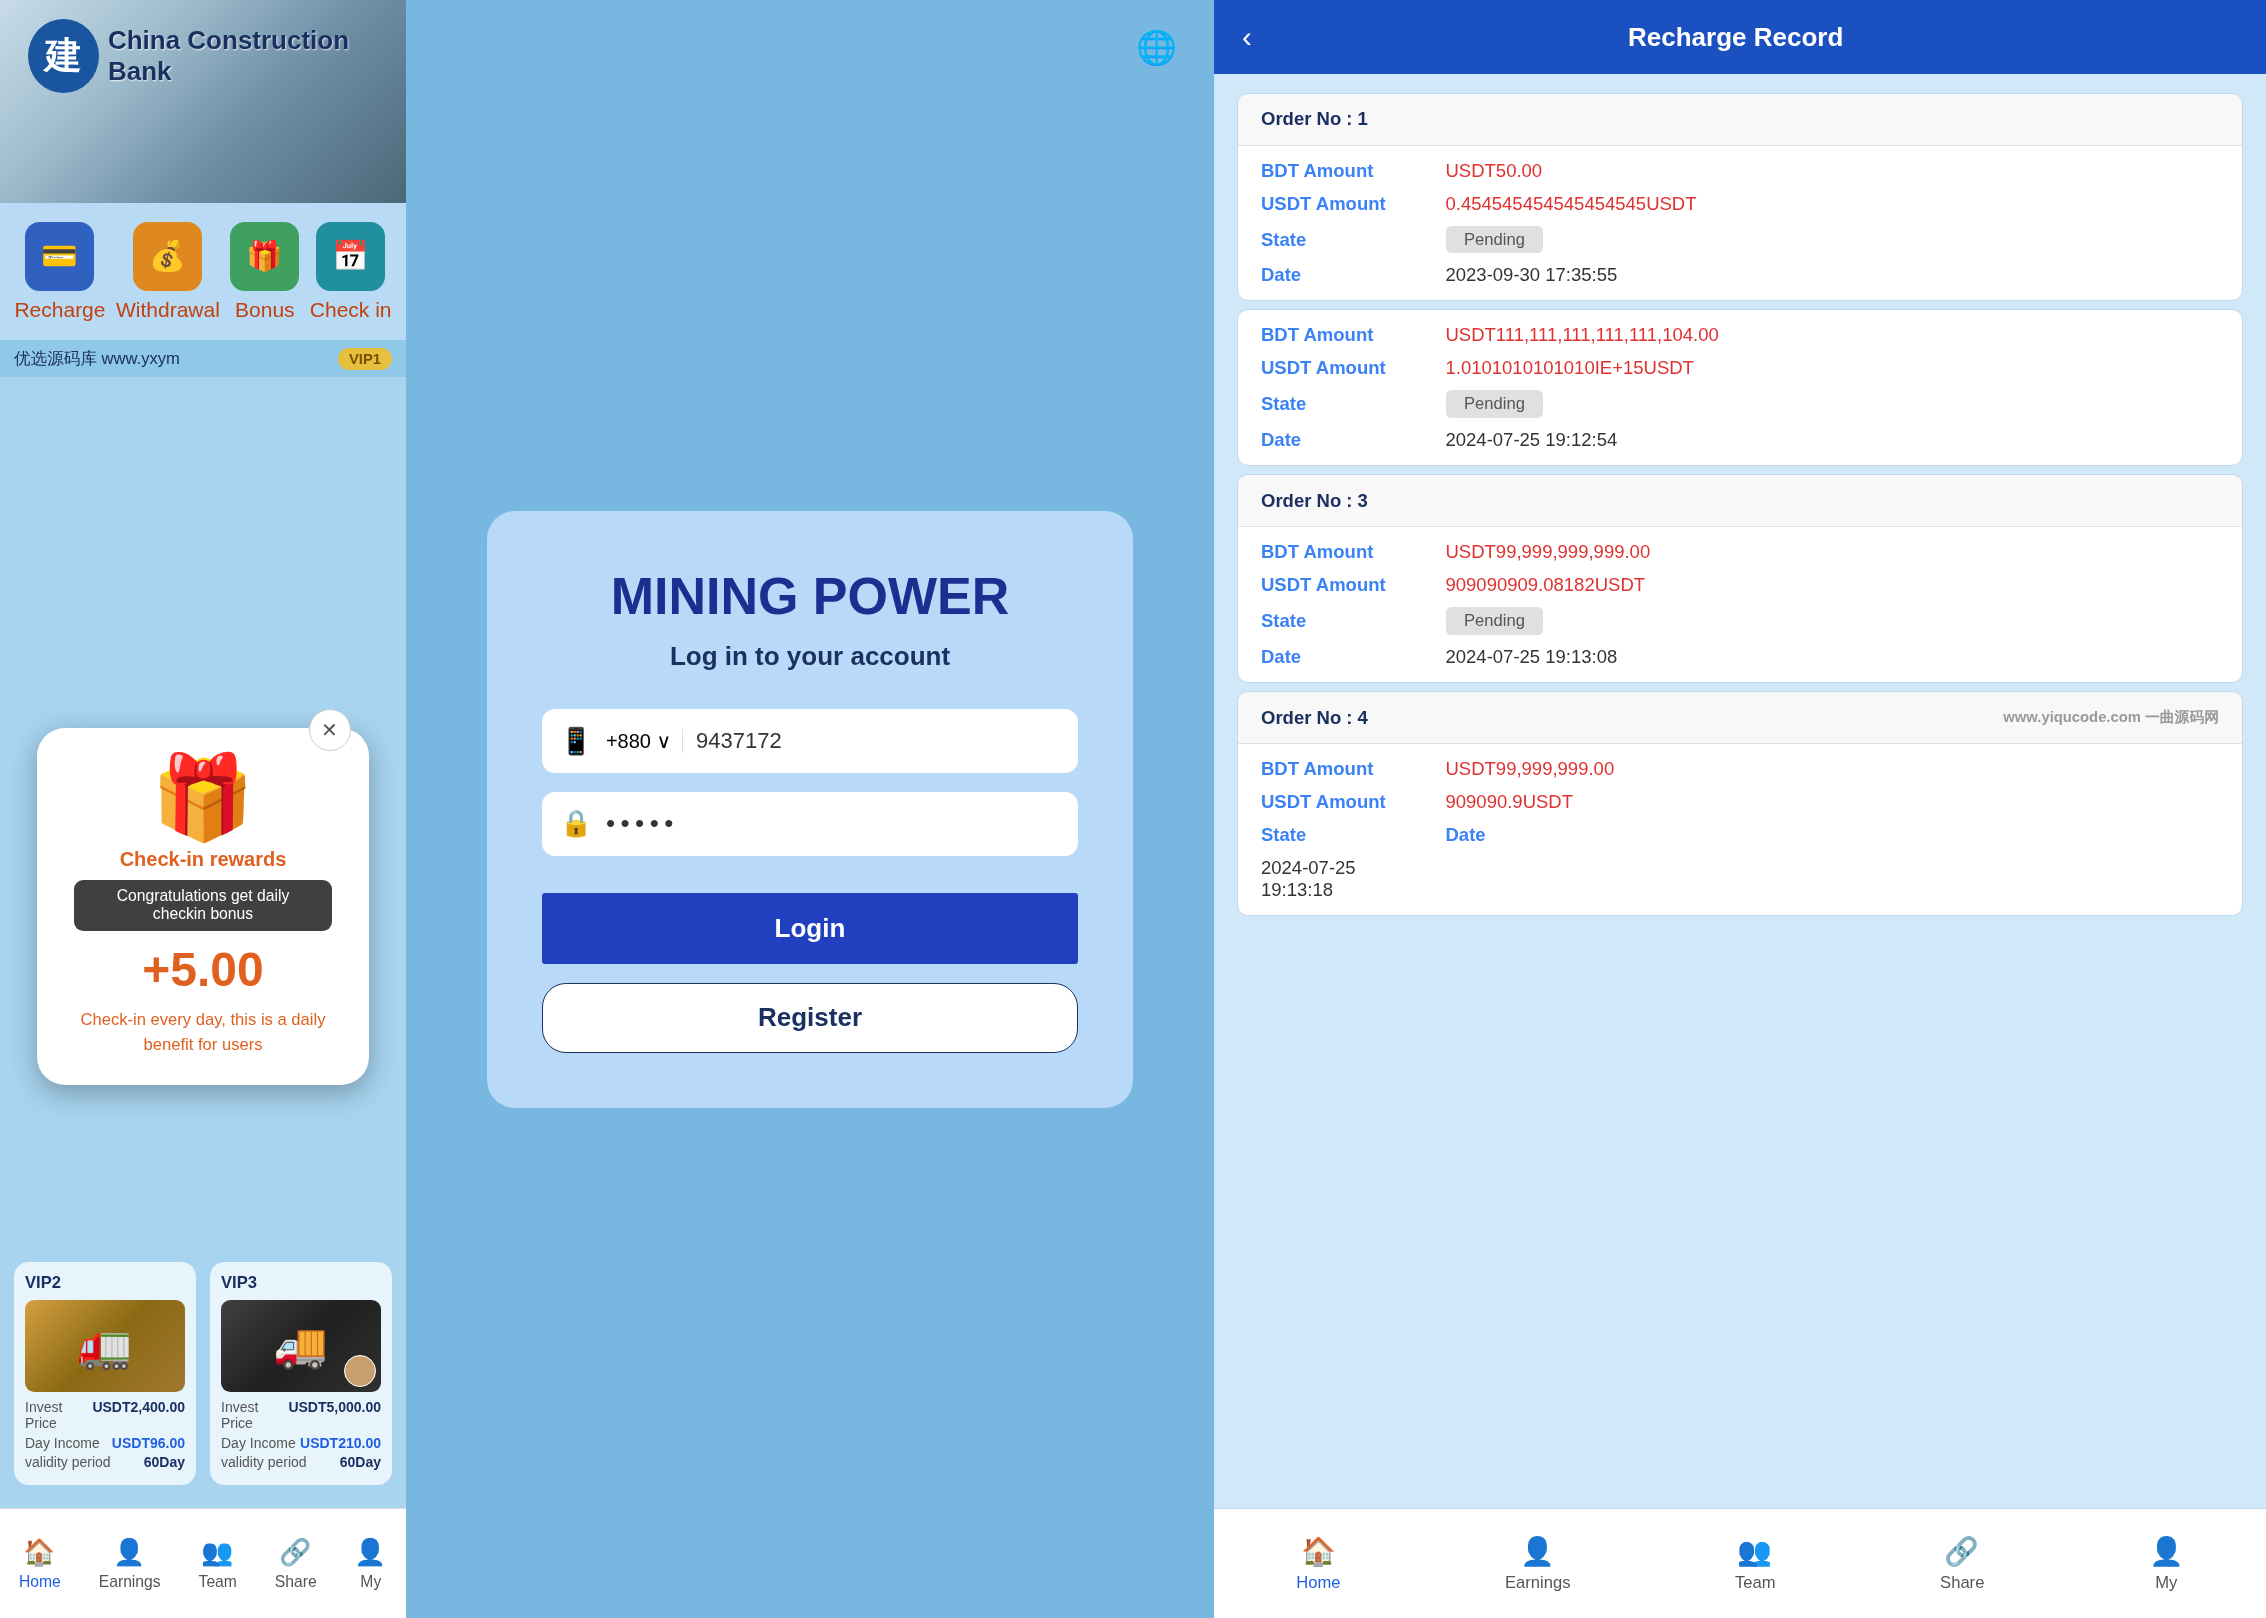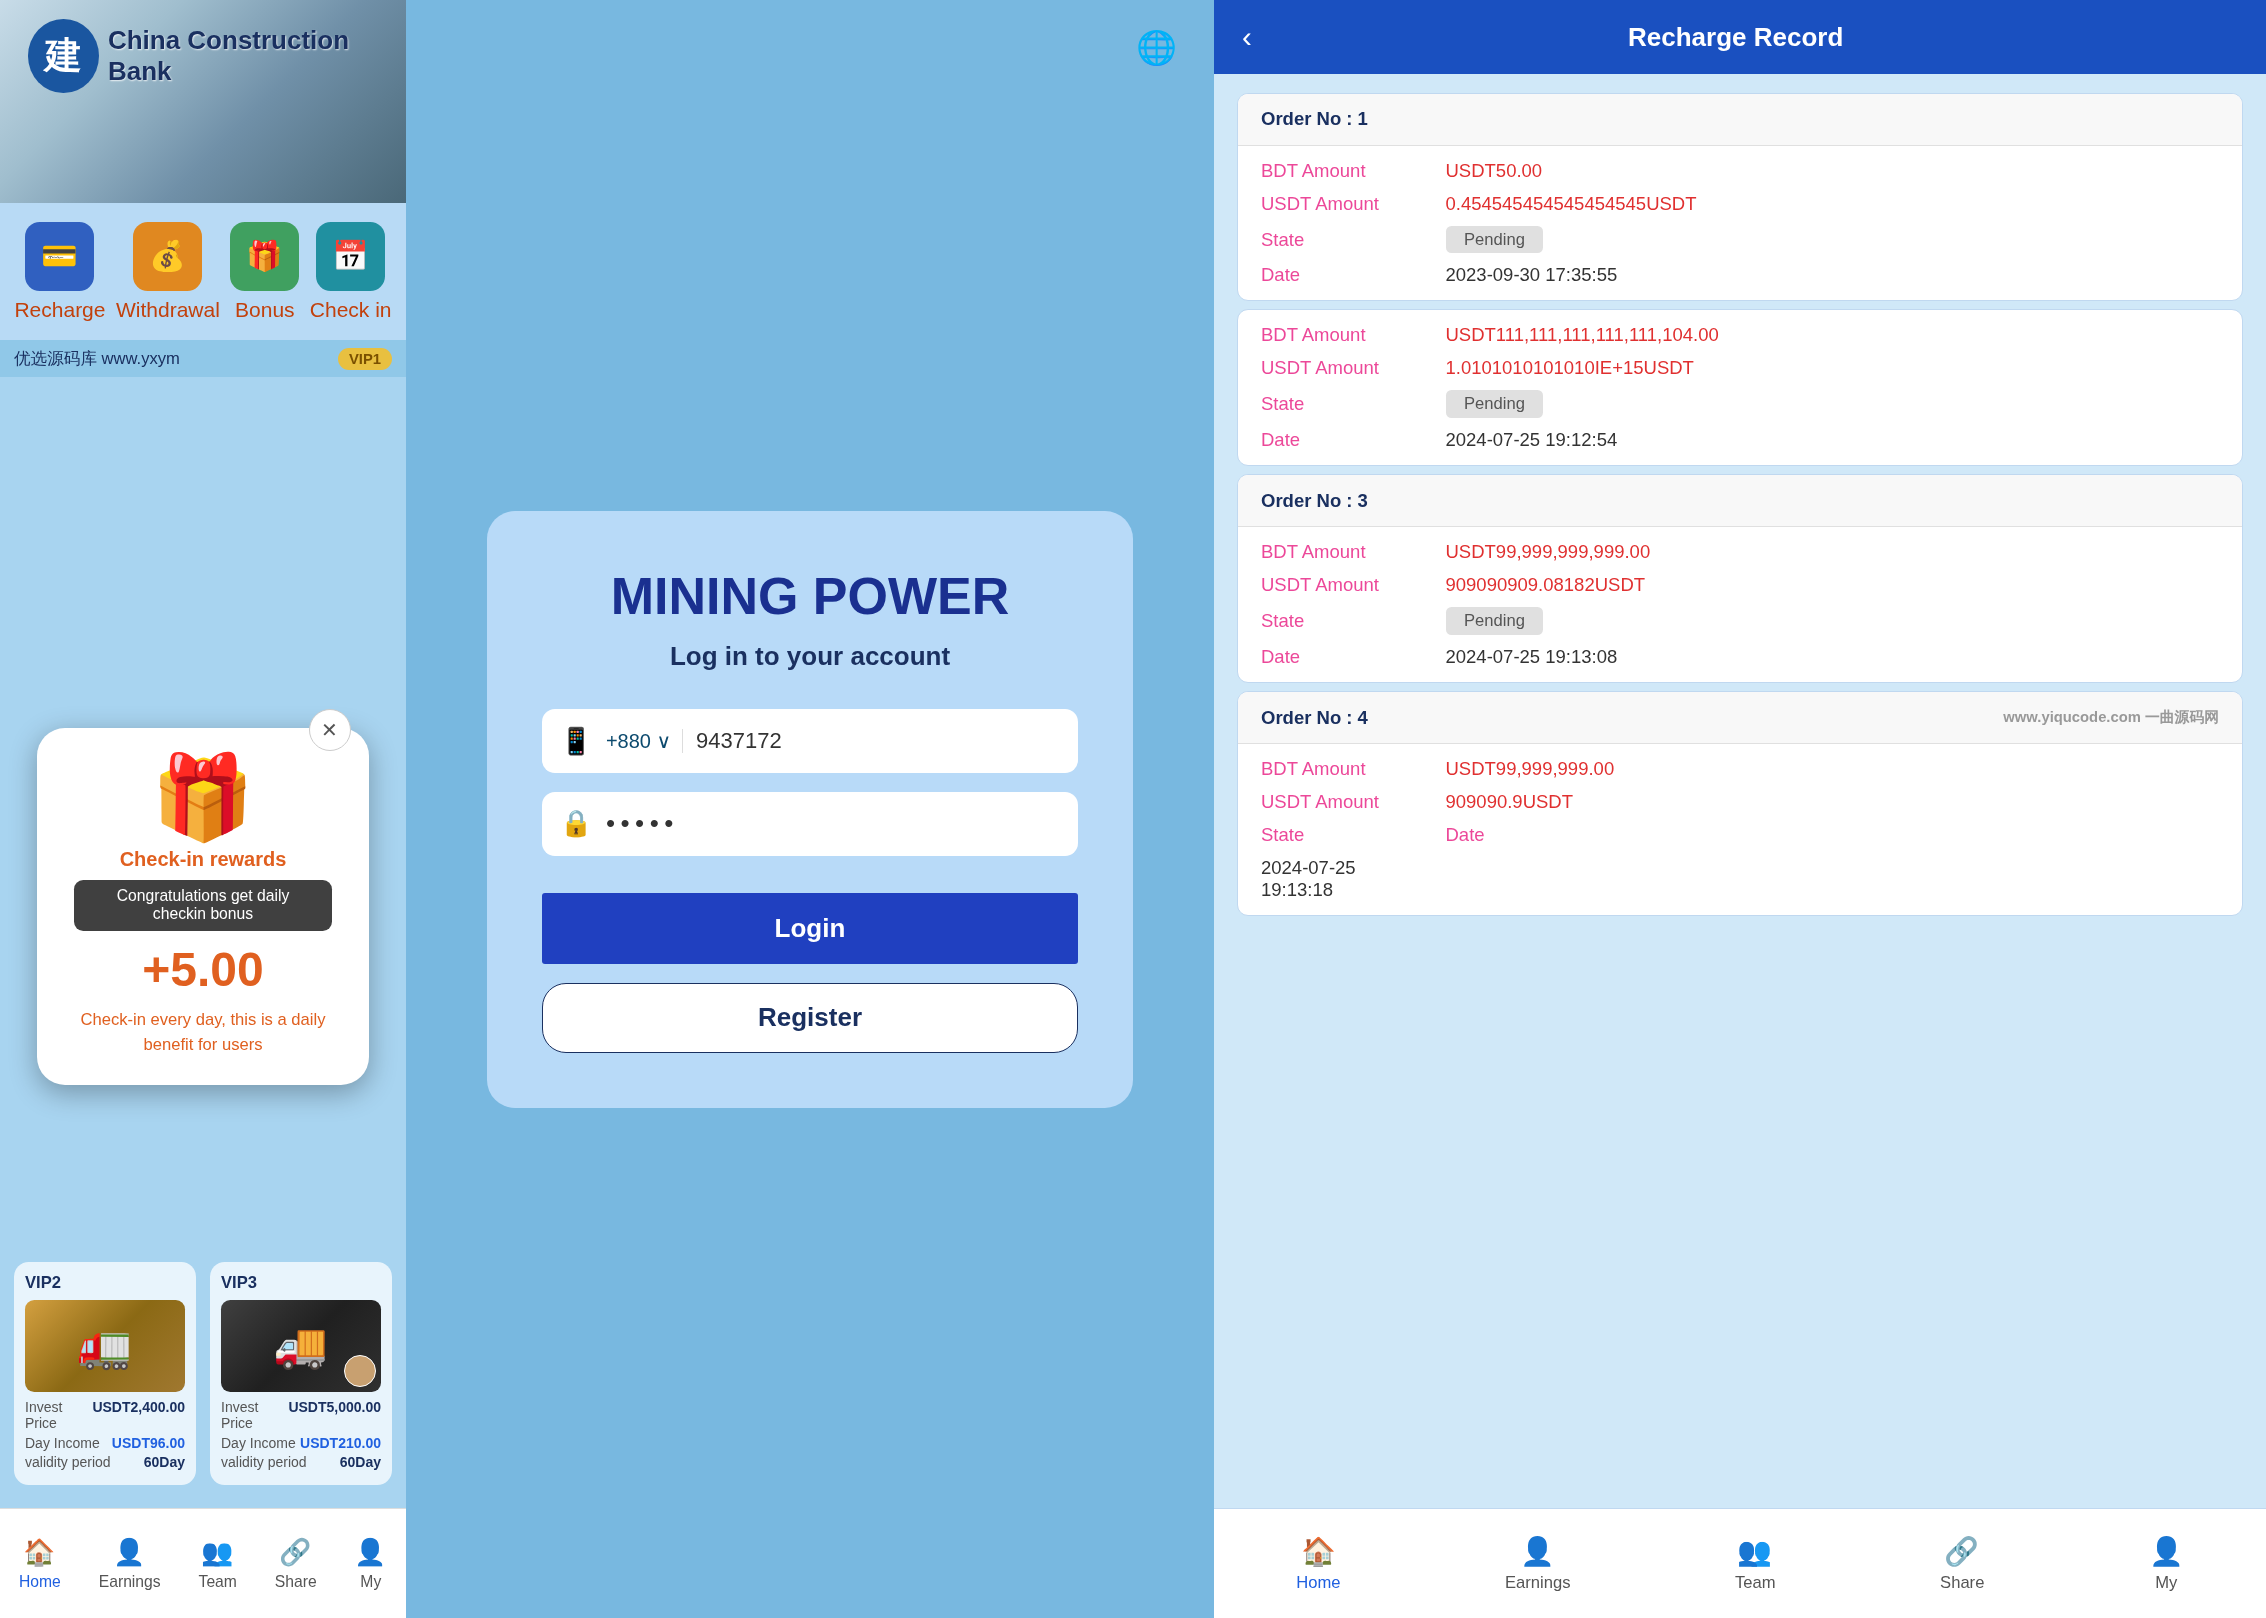--- a/index.html
+++ b/index.html
@@ -326,21 +326,21 @@
       margin-bottom: 18.5px;
       gap: 13px;
     }
     .input-icon {
       font-size: 26px;
       color: #888;
       min-width: 28px;
     }
     .phone-prefix {
       font-size: 20px;
-      color: #0c4a6e;
+      color: #000000;
       display: flex;
       align-items: center;
       gap: 5.5px;
       border-right: 0.9px solid #ddd;
       padding-right: 11px;
     }
     .phone-input {
       flex: 1;
       border: none;
       outline: none;
@@ -442,21 +442,22 @@
     }
     .record-body {
       padding: 14px 23px;
       display: grid;
       grid-template-columns: 166px 1fr;
       gap: 11px 18.5px;
       align-items: center;
     }
     .record-key {
       font-size: 18.5px;
-      color: #ec4899;
+      color: #3b82f6;
+      font-weight: bold;
     }
     .record-value {
       font-size: 18.5px;
       color: #e03030;
       font-weight: 500;
     }
     .record-value.red { color: #e03030; }
     .state-badge {
       background: #e0e0e0;
       color: #555;

